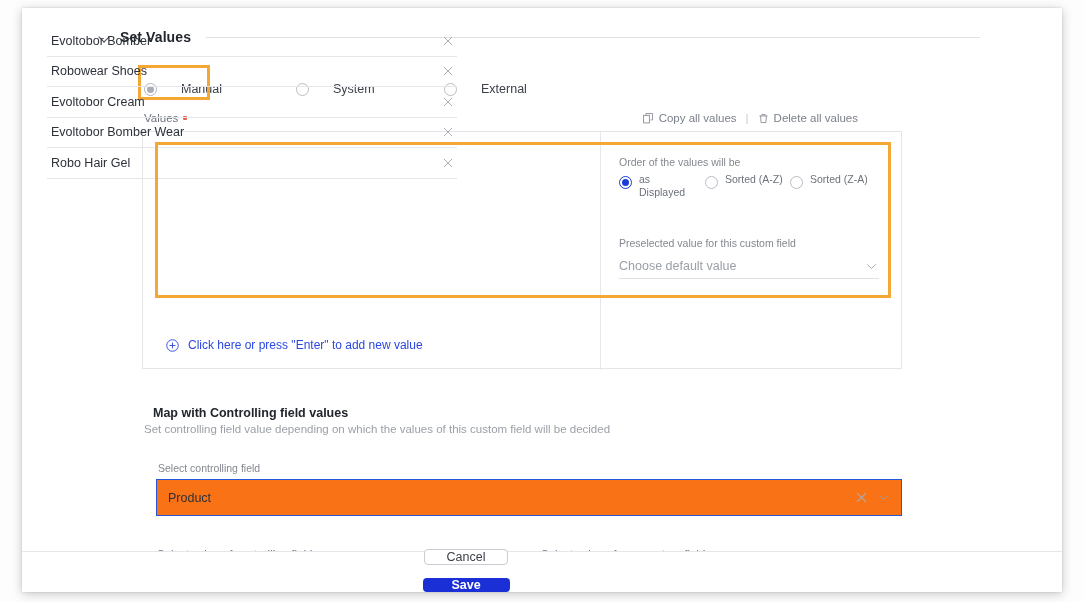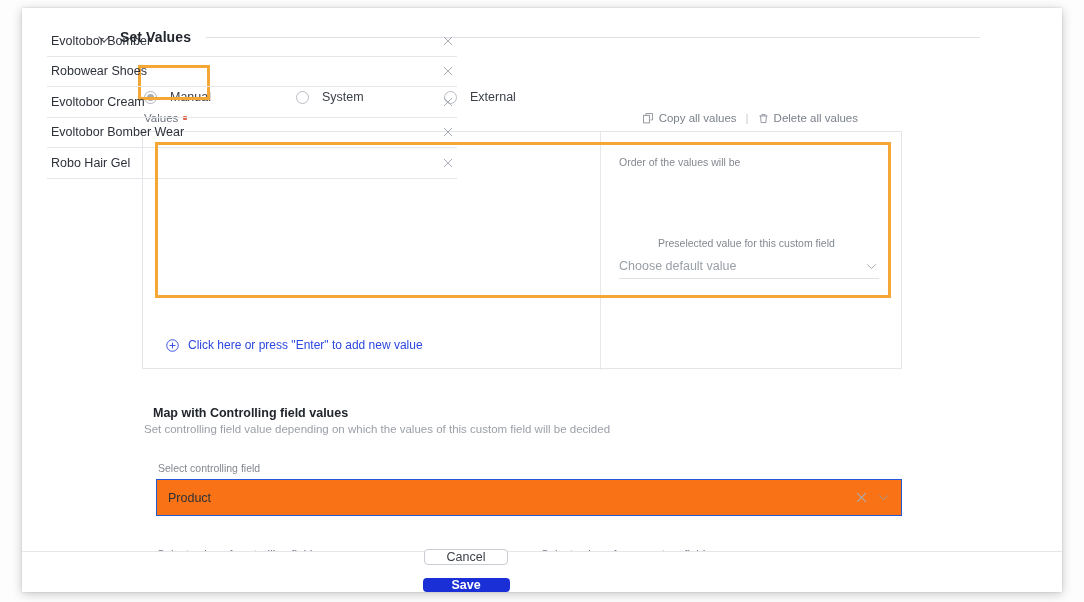--- a/index.html
+++ b/index.html
@@ -32,21 +32,21 @@
     transform:rotate(45deg);
   }
   .section-title{
     font-size:14px;font-weight:bold;color:#21252c;white-space:nowrap;
     letter-spacing:.1px;
   }
   .head-rule{flex:1 1 auto;height:1px;background:#dfe1e6;margin-left:6px;}
 
   
   .mode-row{position:absolute;left:92px;top:56px;width:520px;height:38px;}
-  .mode{position:absolute;display:flex;align-items:center;gap:13px;top:26px;}
+  .mode{position:absolute;display:flex;align-items:center;gap:24px;top:18px;}
   .mode.m0{left:30px;}
   .mode.m1{left:182px;}
   .mode.m2{left:330px;}
   .radio{
     width:13px;height:13px;border-radius:50%;border:1.4px solid #b9bcc4;
     box-sizing:border-box;position:relative;flex:0 0 auto;background:#fff;
   }
   .radio.sel-grey{border-color:#b0b4bc;}
   .radio.sel-grey:after{
     content:"";position:absolute;left:50%;top:50%;width:7px;height:7px;
@@ -111,21 +111,21 @@
   .order-cap{position:absolute;left:597px;top:148px;font-size:10.5px;color:#83888f;}
   .order-opts{position:absolute;left:597px;top:165px;width:270px;height:34px;}
   .oopt{position:absolute;display:flex;align-items:flex-start;gap:7px;top:0;}
   .oopt.o0{left:0;}
   .oopt.o1{left:86px;}
   .oopt.o2{left:171px;}
   .oopt .radio{margin-top:3px;}
   .oopt .olab{
     font-size:10.5px;color:#6d727a;line-height:13px;width:58px;
   }
-  .pre-cap{position:absolute;left:597px;top:229px;font-size:10.5px;color:#83888f;margin-left:39px;}
+  .pre-cap{position:absolute;left:597px;top:229px;font-size:10.5px;color:#83888f;}
   .pre-sel{
     position:absolute;left:597px;top:246px;width:260px;height:24px;
     border-bottom:1px solid #dfe1e6;display:flex;align-items:center;
     justify-content:space-between;cursor:pointer;
   }
   .pre-sel .ph{font-size:12.5px;color:#9aa0a8;}
   .chev-sm{width:11px;height:7px;display:block;margin-right:2px;}
 
   
   .map-title{
@@ -254,20 +254,34 @@
 
       <div class="addrow">
         <svg class="plus" viewBox="0 0 14 14">
           <circle cx="7" cy="7" r="6.2" fill="none" stroke="#2c48e0" stroke-width="1"></circle>
           <path d="M7 3.8v6.4M3.8 7h6.4" stroke="#2c48e0" stroke-width="1"></path>
         </svg>
         <span>Click here or press "Enter" to add new value</span>
       </div>
 
       <div class="order-cap">Order of the values will be</div>
+      <div class="order-opts">
+        <div class="oopt o0">
+          <span class="radio sel-blue"></span>
+          <span class="olab">as Displayed</span>
+        </div>
+        <div class="oopt o1">
+          <span class="radio"></span>
+          <span class="olab">Sorted (A-Z)</span>
+        </div>
+        <div class="oopt o2">
+          <span class="radio"></span>
+          <span class="olab">Sorted (Z-A)</span>
+        </div>
+      </div>
 
       <div class="pre-cap">Preselected value for this custom field</div>
       <div class="pre-sel">
         <span class="ph">Choose default value</span>
         <svg class="chev-sm" viewBox="0 0 12 8">
           <path d="M1 1.6 L6 6.2 L11 1.6" fill="none" stroke="#9aa0a8" stroke-width="1"></path>
         </svg>
       </div>
 
       <div class="map-title">Map with Controlling field values</div>

